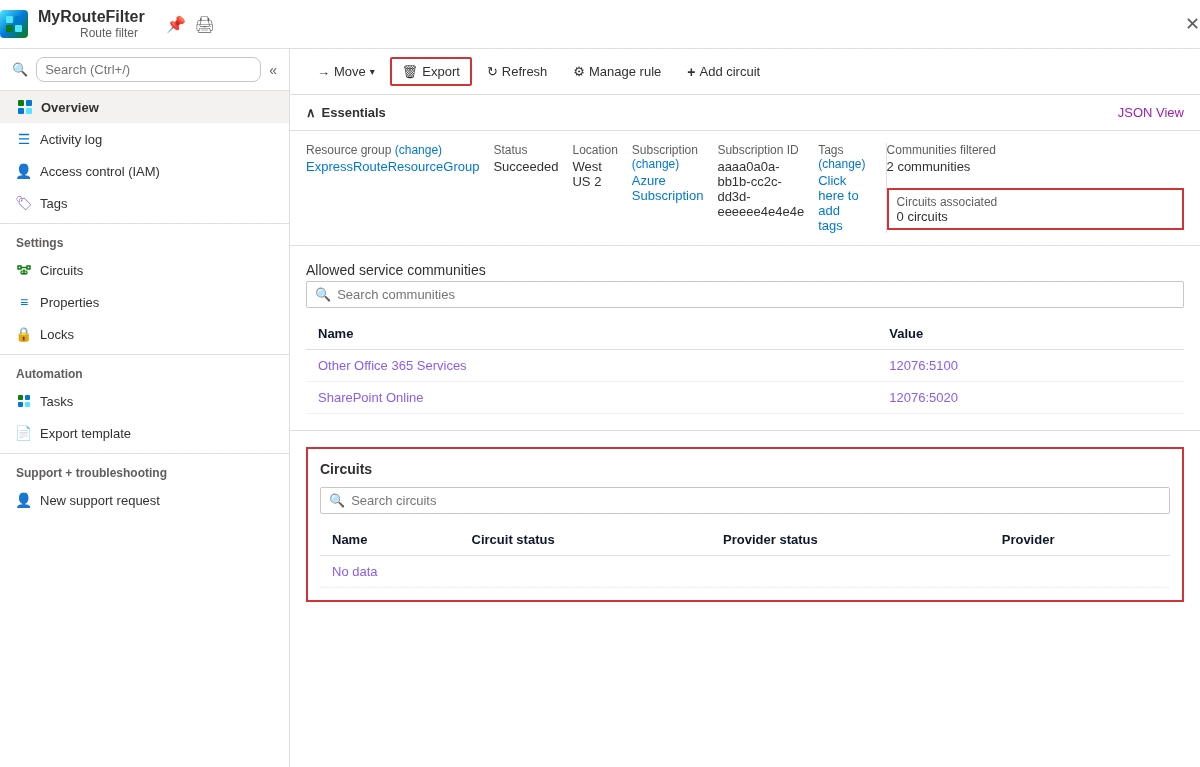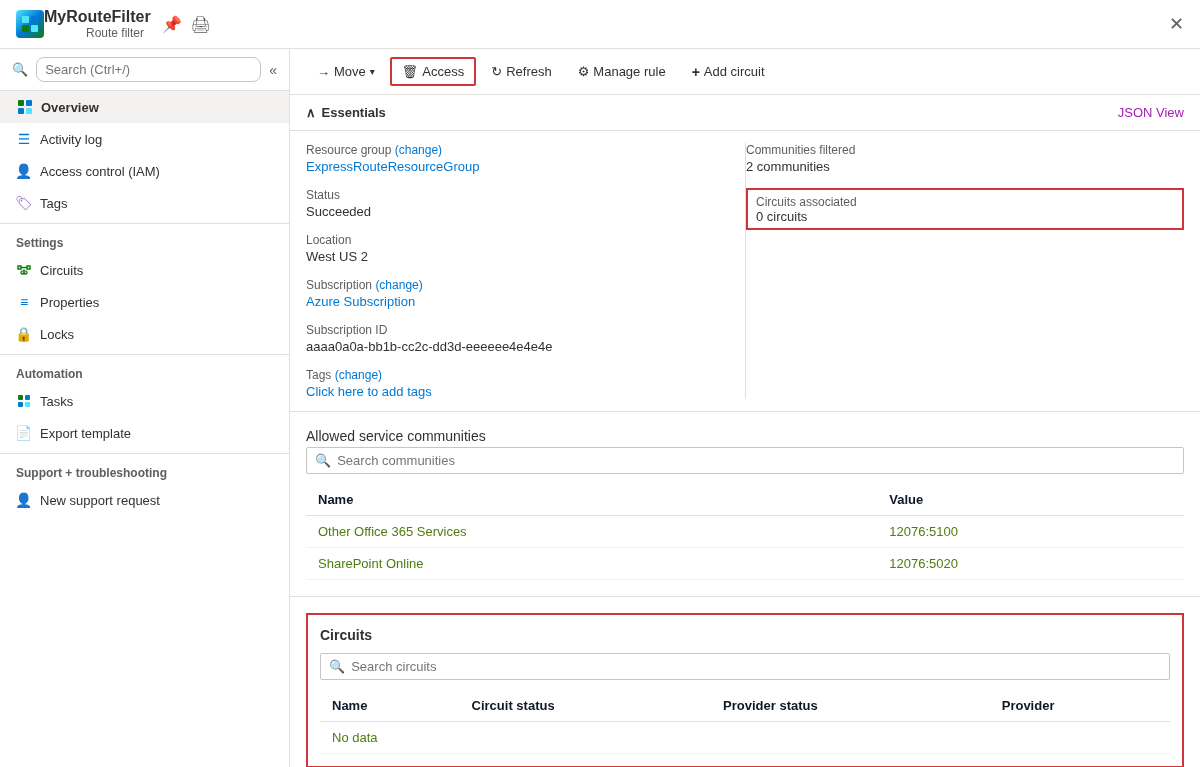--- a/index.html
+++ b/index.html
@@ -1,19 +1,19 @@
 <!DOCTYPE html>
 <html><head>
   <meta charset="utf-8">
   <style>
     * { box-sizing: border-box; margin: 0; padding: 0; }
     body { font-family: 'Segoe UI', Arial, sans-serif; font-size: 13px; color: #323130; background: #fff; height: 767px; overflow: hidden; display: flex; flex-direction: column; }
 
     
-    .title-bar { display: flex; align-items: center; padding: 8px 16px; border-bottom: 1px solid #e1dfdd; background: #fff; }
+    .title-bar { display: flex; align-items: center; padding: 8px 0; border-bottom: 1px solid #e1dfdd; background: #fff; gap: 10px; }
     .title-bar-text { display: flex; flex-direction: column; }
     .title-bar-name { font-size: 16px; font-weight: 600; color: #323130; }
     .title-bar-sub { font-size: 12px; color: #605e5c; margin-left: 42px; }
     .title-bar-actions { margin-left: 12px; display: flex; gap: 8px; }
     .title-bar-actions span { font-size: 16px; color: #605e5c; cursor: pointer; }
     .close-btn { margin-left: auto; font-size: 18px; color: #605e5c; cursor: pointer; background: none; border: none; }
 
     
     .main-layout { display: flex; flex: 1; overflow: hidden; }
 
@@ -36,39 +36,39 @@
     .toolbar { display: flex; align-items: center; gap: 4px; padding: 8px 16px; border-bottom: 1px solid #e1dfdd; background: #fff; flex-shrink: 0; }
     .toolbar-btn { display: flex; align-items: center; gap: 4px; padding: 5px 10px; border: 1px solid transparent; border-radius: 2px; cursor: pointer; background: none; font-size: 13px; color: #323130; }
     .toolbar-btn.delete-btn { border: 2px solid #d13438; }
 
     
     .essentials-header { display: flex; align-items: center; justify-content: space-between; padding: 10px 16px; border-bottom: 1px solid #e1dfdd; background: #fff; }
     .essentials-title { font-size: 13px; font-weight: 600; display: flex; align-items: center; gap: 6px; }
     .json-view-link { color: #a21caf; cursor: pointer; font-size: 13px; text-decoration: none; }
 
     .essentials-grid { display: grid; grid-template-columns: 1fr 1fr; padding: 12px 16px; gap: 0; border-bottom: 1px solid #e1dfdd; }
-    .essentials-left { display: flex; flex-direction: column; gap: 14px; padding-right: 20px; }
+    .essentials-left { display: flex; flex-direction: row; gap: 14px; padding-right: 20px; }
     .essentials-right { display: flex; flex-direction: column; gap: 14px; border-left: 1px solid #e1dfdd; }
     .essentials-field { display: flex; flex-direction: column; gap: 2px; }
     .essentials-label { font-size: 12px; color: #605e5c; }
     .essentials-value { font-size: 13px; color: #323130; }
     .essentials-link { color: #0078d4; cursor: pointer; font-size: 13px; text-decoration: none; }
     .essentials-change { color: #0078d4; font-size: 12px; cursor: pointer; }
     .circuits-box { border: 2px solid #d13438; padding: 4px 8px; display: inline-block; }
 
     
     .section { padding: 16px; border-bottom: 1px solid #e1dfdd; }
     .section-title { font-size: 14px; font-weight: 400; margin-bottom: 3px; }
     .search-box { display: flex; align-items: center; border: 1px solid #c8c6c4; border-radius: 2px; padding: 5px 8px; gap: 6px; margin-bottom: 10px; }
     .search-box input { border: none; outline: none; font-size: 13px; flex: 1; color: #323130; }
     .search-icon { color: #605e5c; font-size: 13px; }
 
     .data-table { width: 100%; border-collapse: collapse; }
     .data-table th { text-align: left; padding: 8px 12px; font-size: 13px; font-weight: 600; color: #0f172a; border-bottom: 1px solid #e1dfdd; }
-    .data-table td { padding: 8px 12px; font-size: 13px; color: #4d7c0f; border-bottom: 1px solid #f3f2f1; }
+    .data-table td { padding: 8px 12px; font-size: 13px; color: #8b5cf6; border-bottom: 1px solid #f3f2f1; }
 
     
     .circuits-section { margin: 16px; border: 2px solid #d13438; padding: 12px; }
     .circuits-section-title { font-size: 14px; font-weight: 600; margin-bottom: 10px; }
 
     
     .rf-icon { width: 28px; height: 28px; background: linear-gradient(135deg, #50e6ff 0%, #0078d4 50%, #107c10 100%); border-radius: 4px; display: flex; align-items: center; justify-content: center; color: white; font-size: 14px; font-weight: bold; }
   </style>
 </head>
 <body>
@@ -172,21 +172,21 @@
   <div class="content">
 
     <div class="toolbar">
       <button class="toolbar-btn">
         <span style="font-size:13px;">→</span>
         <span>Move</span>
         <span style="font-size:10px;">▾</span>
       </button>
       <button class="toolbar-btn delete-btn">
         <span>🗑</span>
-        <span>Access</span>
+        <span>Export</span>
       </button>
       <button class="toolbar-btn">
         <span style="font-size:13px;">↻</span>
         <span>Refresh</span>
       </button>
       <button class="toolbar-btn">
         <span style="font-size:13px;">⚙</span>
         <span>Manage rule</span>
       </button>
       <button class="toolbar-btn">

